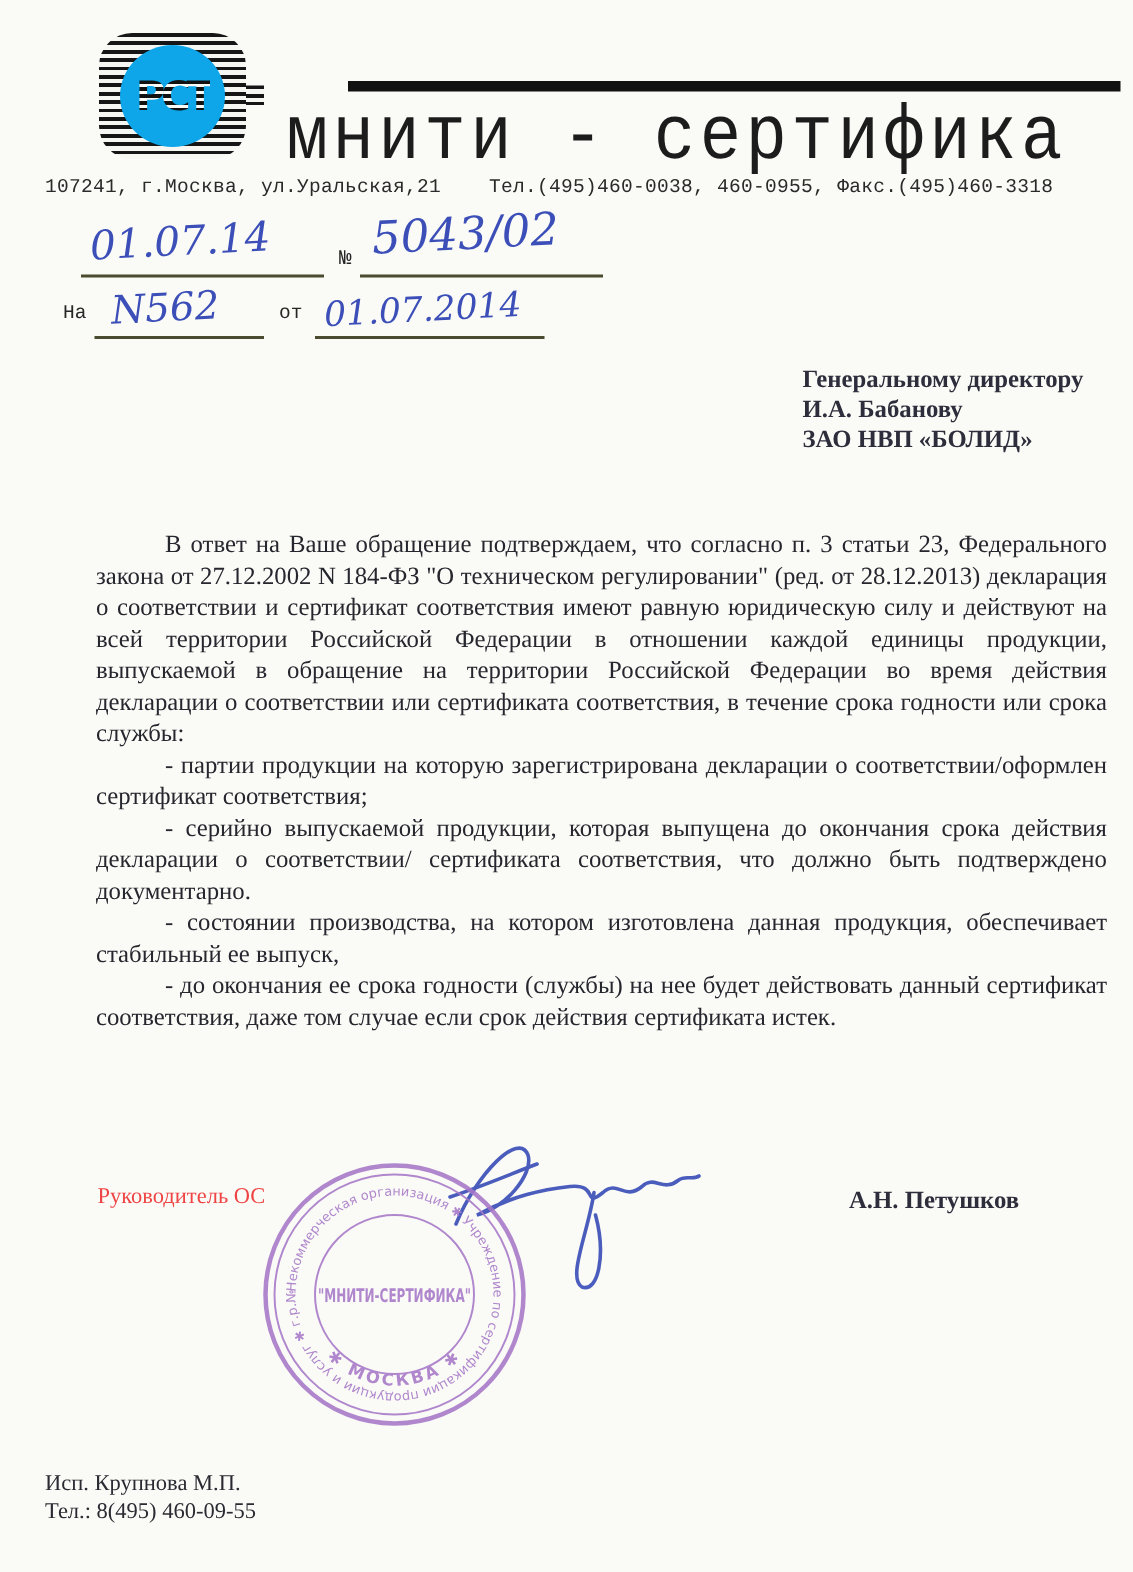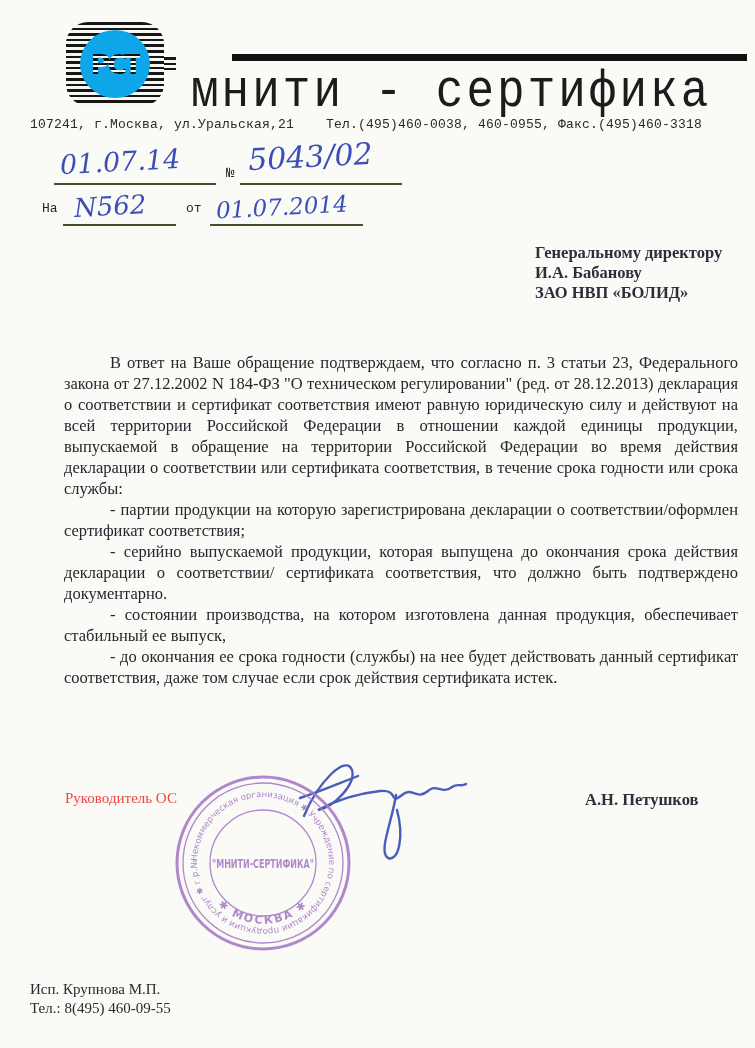--- a/index.html
+++ b/index.html
@@ -71,21 +71,21 @@
     font-weight:bold;font-size:16.5px;line-height:20px;color:#2d2d3c;
   }
   
   .body-text{
     position:absolute;left:43px;top:352px;width:674px;
     font-size:16.5px;line-height:21px;text-align:justify;color:#26262e;margin-left:21px;
   }
   .body-text p{margin:0;text-indent:46px;}
   
   .sig-position{position:absolute;left:65px;top:790px;font-weight:normal;font-size:15px;color:#ef4444;}
-  .sig-name{position:absolute;left:566px;top:790px;font-weight:bold;font-size:16.5px;color:#2d2d3c;margin-left:19px;}
+  .sig-name{position:absolute;left:566px;top:790px;font-weight:bold;font-size:16.5px;color:#2d2d3c;}
   .signature-svg{position:absolute;left:296px;top:752px;width:178px;height:118px;}
   .stamp-svg{position:absolute;left:172px;top:772px;width:182px;height:182px;opacity:.88;}
   
   .footer{
     position:absolute;left:30px;top:980px;font-size:15px;line-height:19px;color:#2a2a32;
   }
 </style>
 </head>
 <body>
 

